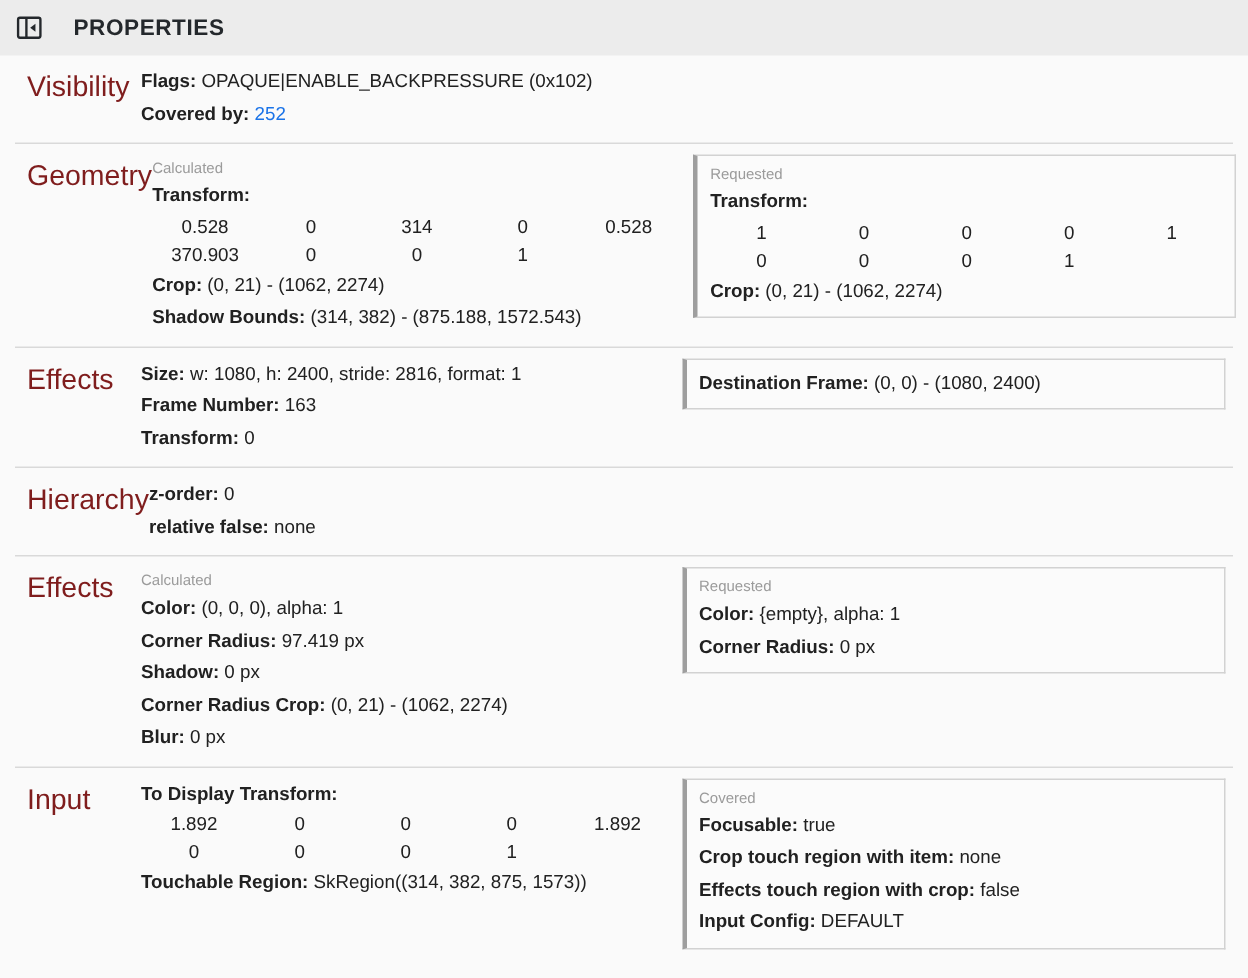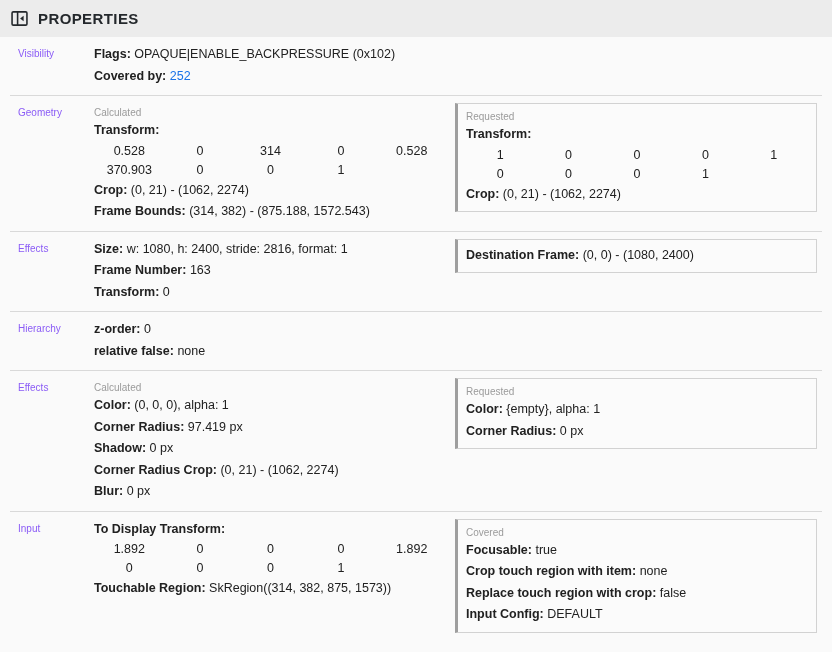--- a/index.html
+++ b/index.html
@@ -4,34 +4,34 @@
 <style>
   html,body{margin:0;padding:0;}
   body{
     width:832px;height:652px;overflow:hidden;
     background:#fafafa;color:#212121;
     font-family:"Liberation Sans",sans-serif;font-size:12.5px;
   }
   .panel{width:832px;height:652px;}
   .hdr{
     height:37px;background:#ececec;display:flex;align-items:center;
-    padding:0 10px;box-sizing:border-box;gap:9px;
+    padding:0 10px;box-sizing:border-box;gap:20px;
   }
   .hdr-title{font-size:15px;font-weight:700;letter-spacing:.4px;color:#24282c;}
   .hdr-icon{width:19px;height:19px;display:inline-block;}
   main{padding:0 10px;}
   section{
     display:flex;align-items:flex-start;
     border-bottom:1px solid #d9d9d9;
     padding:7px 0 8px 0;box-sizing:border-box;
   }
   section.last{border-bottom:none;}
   .sec-label{
     flex:0 0 76px;padding-left:8px;padding-top:4px;
-    font-size:10px;color:#8b5cf6;
+    font-size:19px;color:#7f1d1d;
   }
   .sec-content{flex:1;display:flex;align-items:flex-start;}
   .col-left{flex:0 0 353px;}
   .col-right{flex:0 0 362px;margin-left:8px;box-sizing:border-box;}
   .box{
     border:1px solid #d2d2d2;border-left:3px solid #9e9e9e;
     padding:3px 8px 6px;background:#fbfbfb;box-sizing:border-box;
   }
   .caption{font-size:10px;color:#9b9b9b;line-height:15px;padding-top:2px;height:17px;box-sizing:border-box;}
   .line{margin:0;line-height:21.5px;}
@@ -91,21 +91,21 @@
             <span>370.903</span>
             <span>0</span>
             <span>0</span>
             <span>1</span>
           </div>
           <p class="line">
             <span class="k">Crop:</span>
             <span>(0, 21) - (1062, 2274)</span>
           </p>
           <p class="line">
-            <span class="k">Frame Bounds:</span>
+            <span class="k">Shadow Bounds:</span>
             <span>(314, 382) - (875.188, 1572.543)</span>
           </p>
         </div>
         <div class="col-right box">
           <div class="caption">Requested</div>
           <p class="line">
             <span class="k">Transform:</span>
           </p>
           <div class="matrix">
             <span>1</span>
@@ -235,21 +235,21 @@
           <div class="caption">Covered</div>
           <p class="line">
             <span class="k">Focusable:</span>
             <span>true</span>
           </p>
           <p class="line">
             <span class="k">Crop touch region with item:</span>
             <span>none</span>
           </p>
           <p class="line">
-            <span class="k">Replace touch region with crop:</span>
+            <span class="k">Effects touch region with crop:</span>
             <span>false</span>
           </p>
           <p class="line">
             <span class="k">Input Config:</span>
             <span>DEFAULT</span>
           </p>
         </div>
       </div>
     </section>
 

